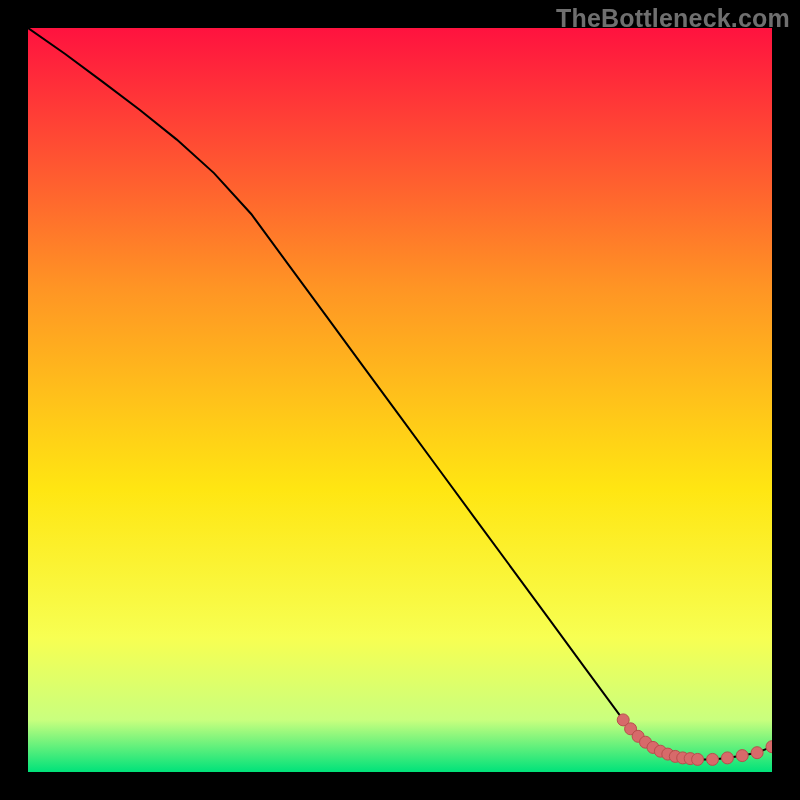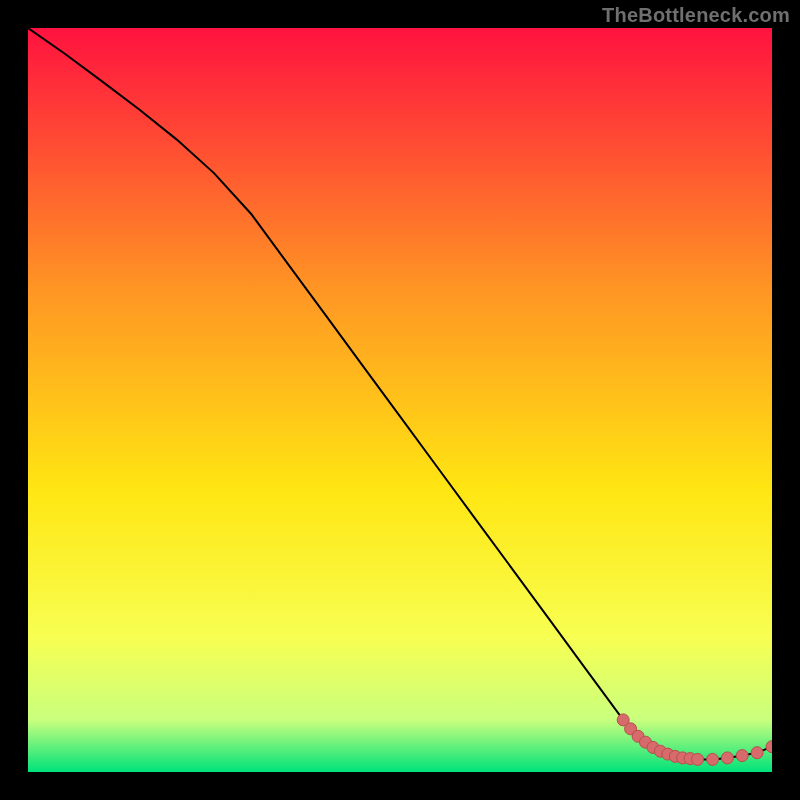--- a/index.html
+++ b/index.html
@@ -22,21 +22,21 @@
     left: 28px;
     top: 28px;
     width: 744px;
     height: 744px;
   }
   .watermark {
     position: absolute;
     top: 4px;
     right: 10px;
     color: #6f6f6f;
-    font-size: 20px;
+    font-size: 25px;
     font-weight: 600;
     letter-spacing: 0.2px;
     user-select: none;
   }
   svg { display: block; }
 </style>
 </head>
 <body>
 
 <div class="stage">

